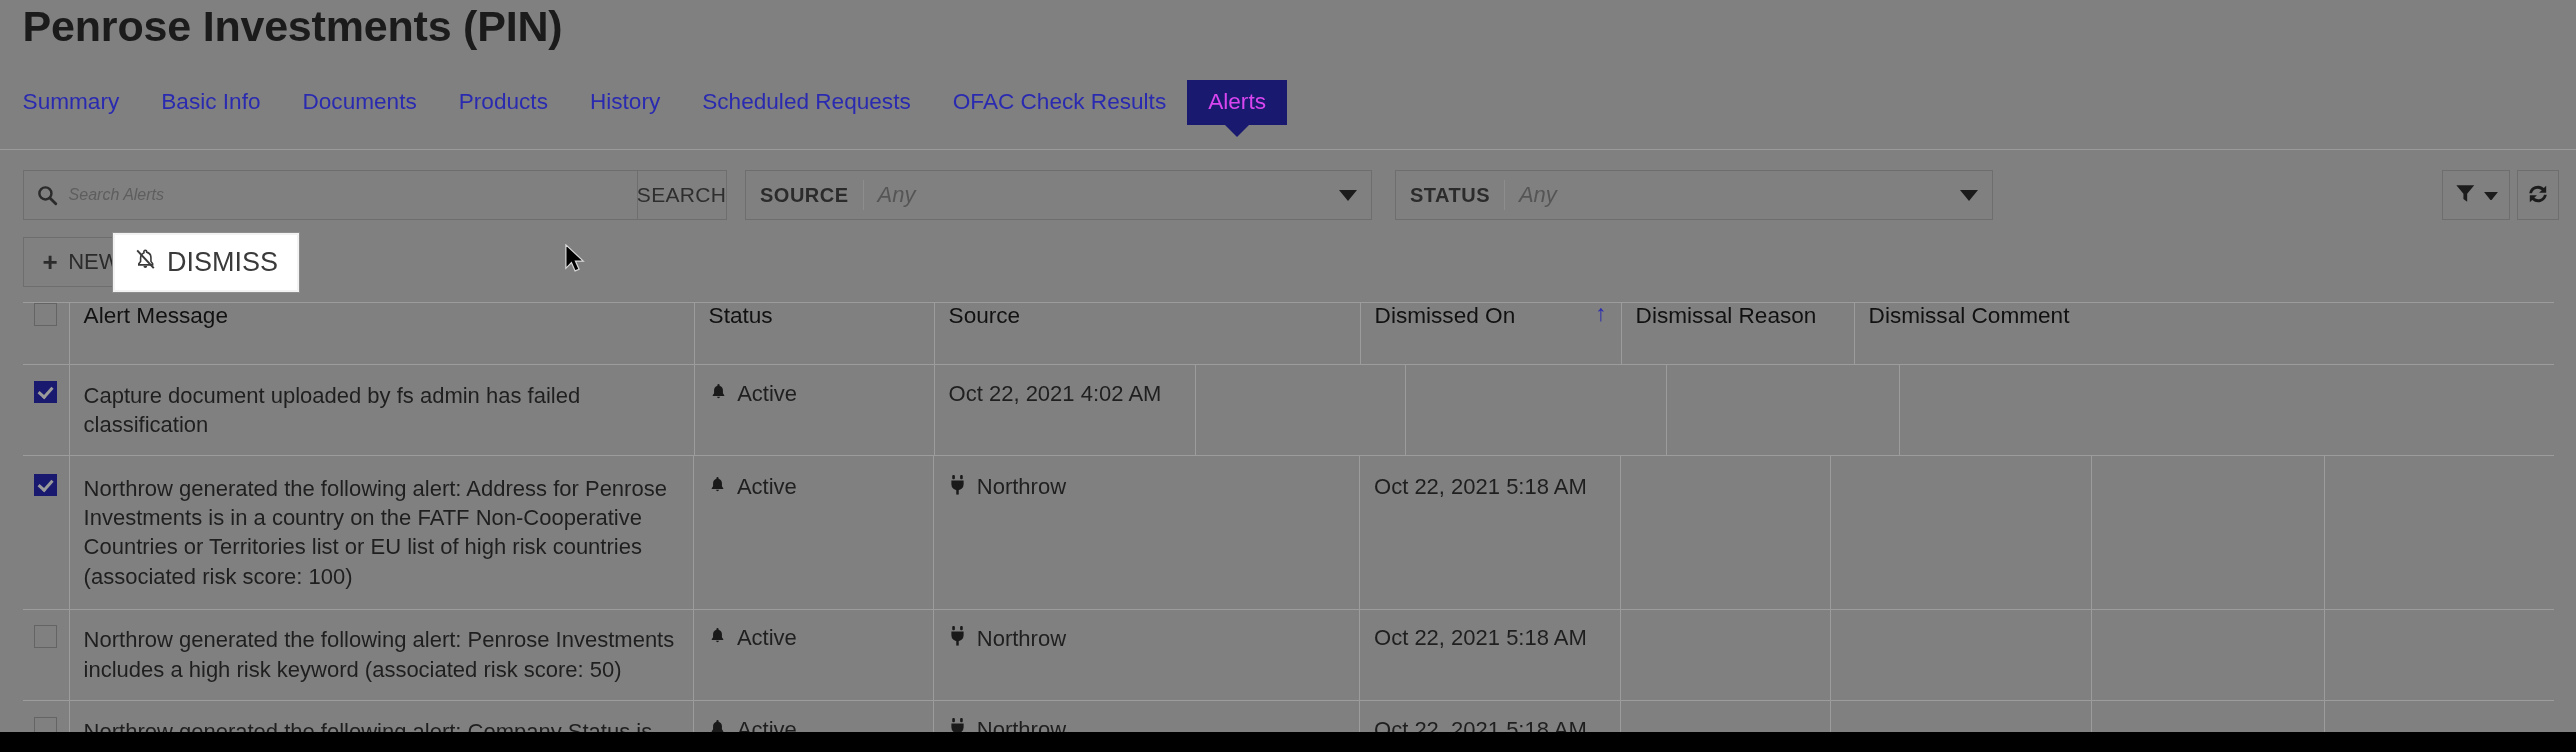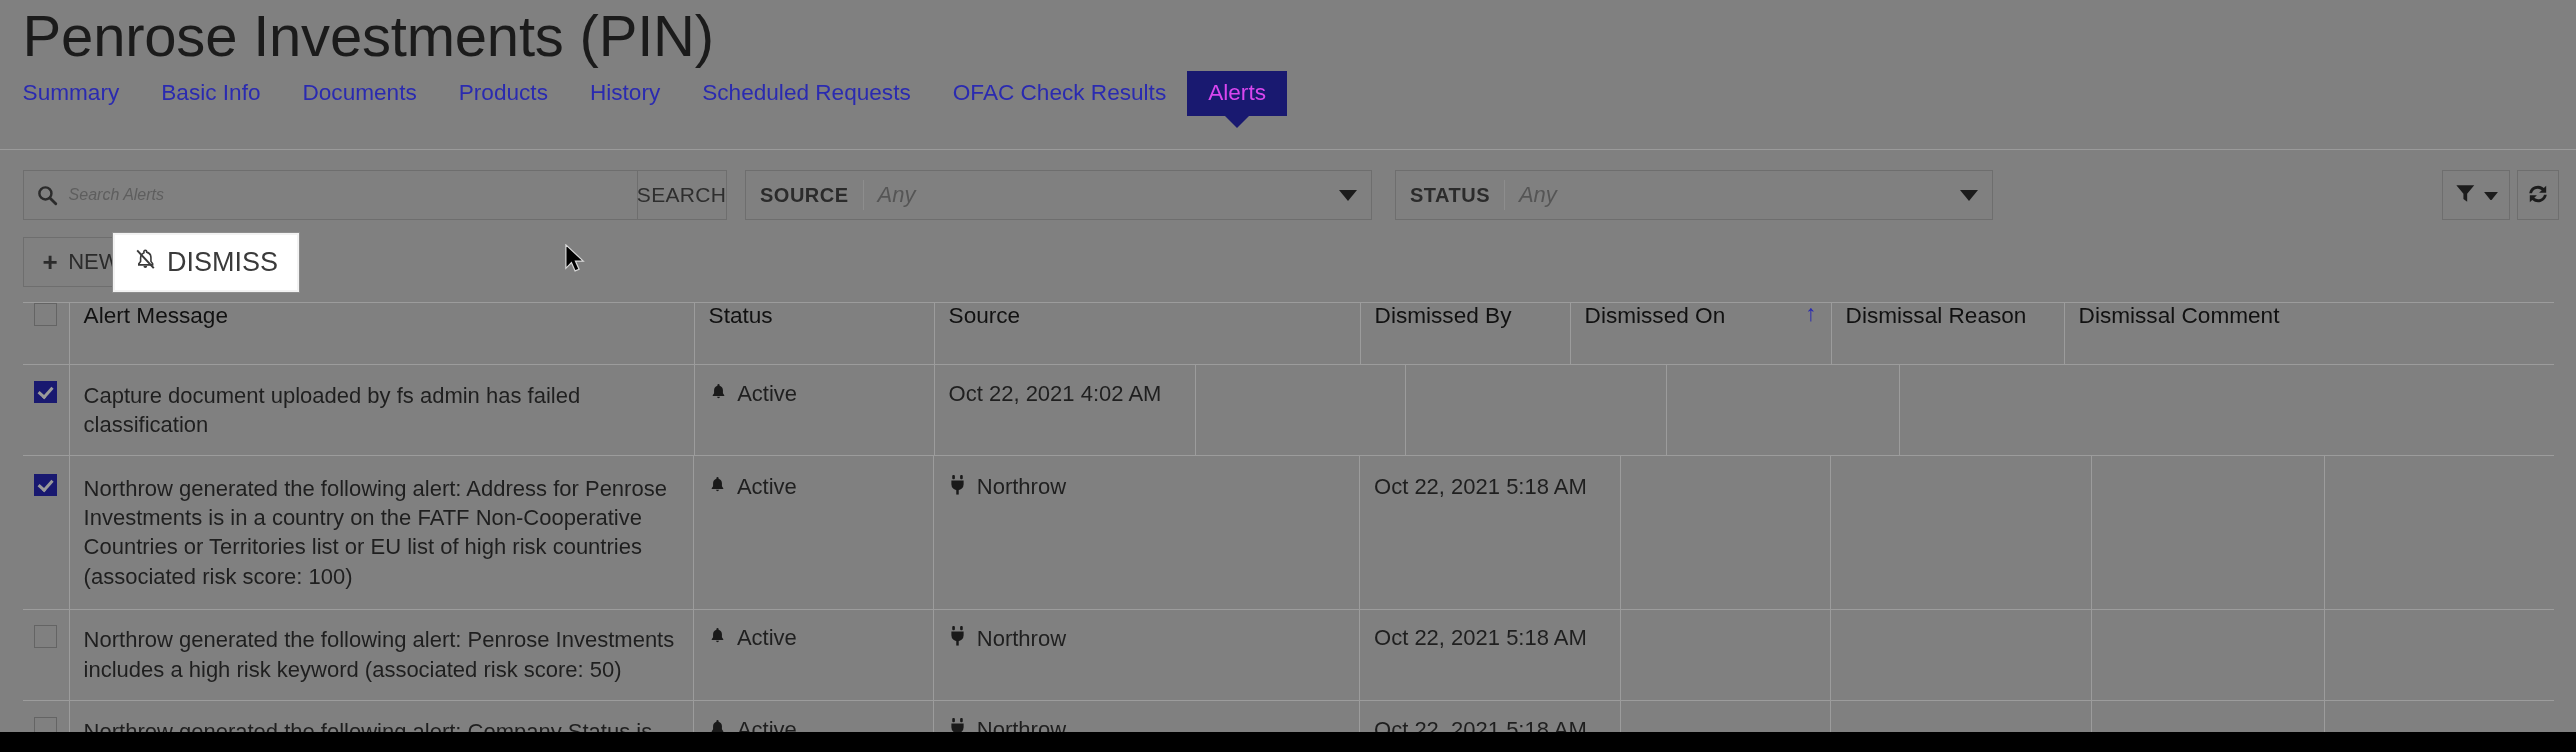--- a/index.html
+++ b/index.html
@@ -24,32 +24,32 @@
     position: absolute;
     left: 0; top: 732px;
     width: 2576px; height: 20px;
     background: #000000;
   }
 
   
   .page-title {
     position: absolute;
     left: 22.6px; top: 1.7px;
-    font-size: 58px;
-    font-weight: normal;
+    font-size: 43px;
+    font-weight: bold;
     color: #1b1b1b;
     letter-spacing: -0.2px;
     white-space: nowrap;
   }
 
   .tabs {
     position: absolute;
     left: 22.6px; top: 71px;
     display: flex;
-    align-items: flex-start;
+    align-items: flex-end;
     height: 54px;
   }
   .tab {
     font-size: 22.6px;
     color: #2a2ab0;
     padding: 8.7px 21px 10.4px 21px;
     white-space: nowrap;
     cursor: pointer;
     position: relative;
     line-height: 1.15;
@@ -375,23 +375,20 @@
         </div>
         <div class="gcell c-msg">
           <span>Alert Message</span>
         </div>
         <div class="gcell c-status">
           <span>Status</span>
         </div>
         <div class="gcell c-source">
           <span>Source</span>
         </div>
-        <div class="gcell c-dby">
-          <span>Dismissed By</span>
-        </div>
         <div class="gcell c-don">
           <span>Dismissed On</span>
           <span class="sort-arrow">↑</span>
         </div>
         <div class="gcell c-dreason">
           <span>Dismissal Reason</span>
         </div>
         <div class="gcell c-dcomment">
           <span>Dismissal Comment</span>
         </div>

